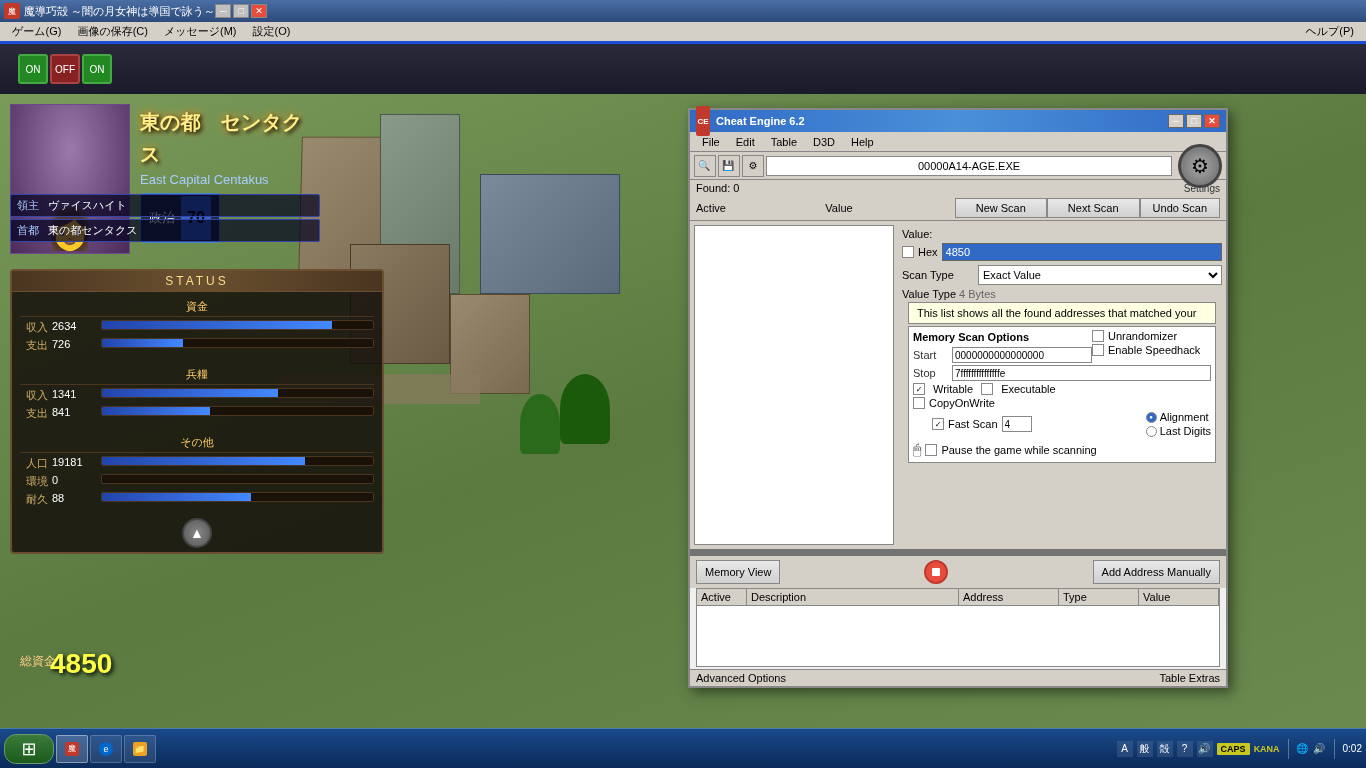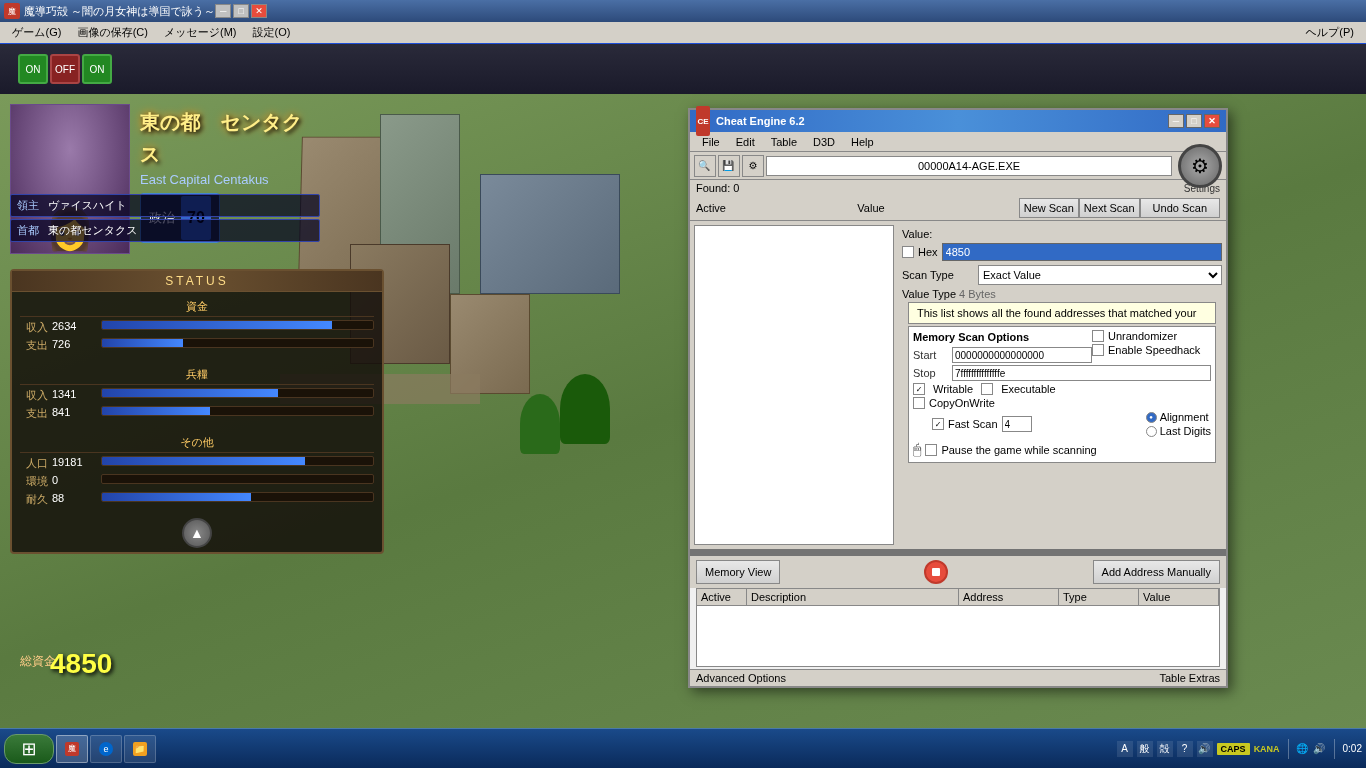--- a/index.html
+++ b/index.html
@@ -57,21 +57,21 @@
     
     .game-menubar {
       position: absolute;
       top: 22px; left: 0; right: 0;
       height: 22px;
       background: #d4d0c8;
       display: flex;
       align-items: center;
       padding: 0 4px;
       font-size: 11px;
-      border-bottom: 1px solid #1d4ed8;
+      border-bottom: 3px solid #1d4ed8;
     }
     .game-menubar-item {
       padding: 2px 8px;
       cursor: pointer;
     }
     .game-menubar-right {
       margin-left: auto;
       padding: 2px 8px;
     }
 
@@ -328,21 +328,21 @@
     .ce-address-bar {
       flex: 1;
       height: 20px;
       background: white;
       border: 1px solid #888;
       padding: 0 4px;
       font-size: 11px;
       text-align: center;
     }
     .ce-scan-btn {
-      padding: 3px 4px;
+      padding: 3px 20px;
       background: linear-gradient(to bottom, #e8e8e8, #d0d0d0);
       border: 1px solid #888;
       font-size: 11px;
       cursor: pointer;
       white-space: nowrap;
     }
     .ce-undo-btn {
       padding: 3px 12px;
       background: linear-gradient(to bottom, #e8e8e8, #d0d0d0);
       border: 1px solid #888;

